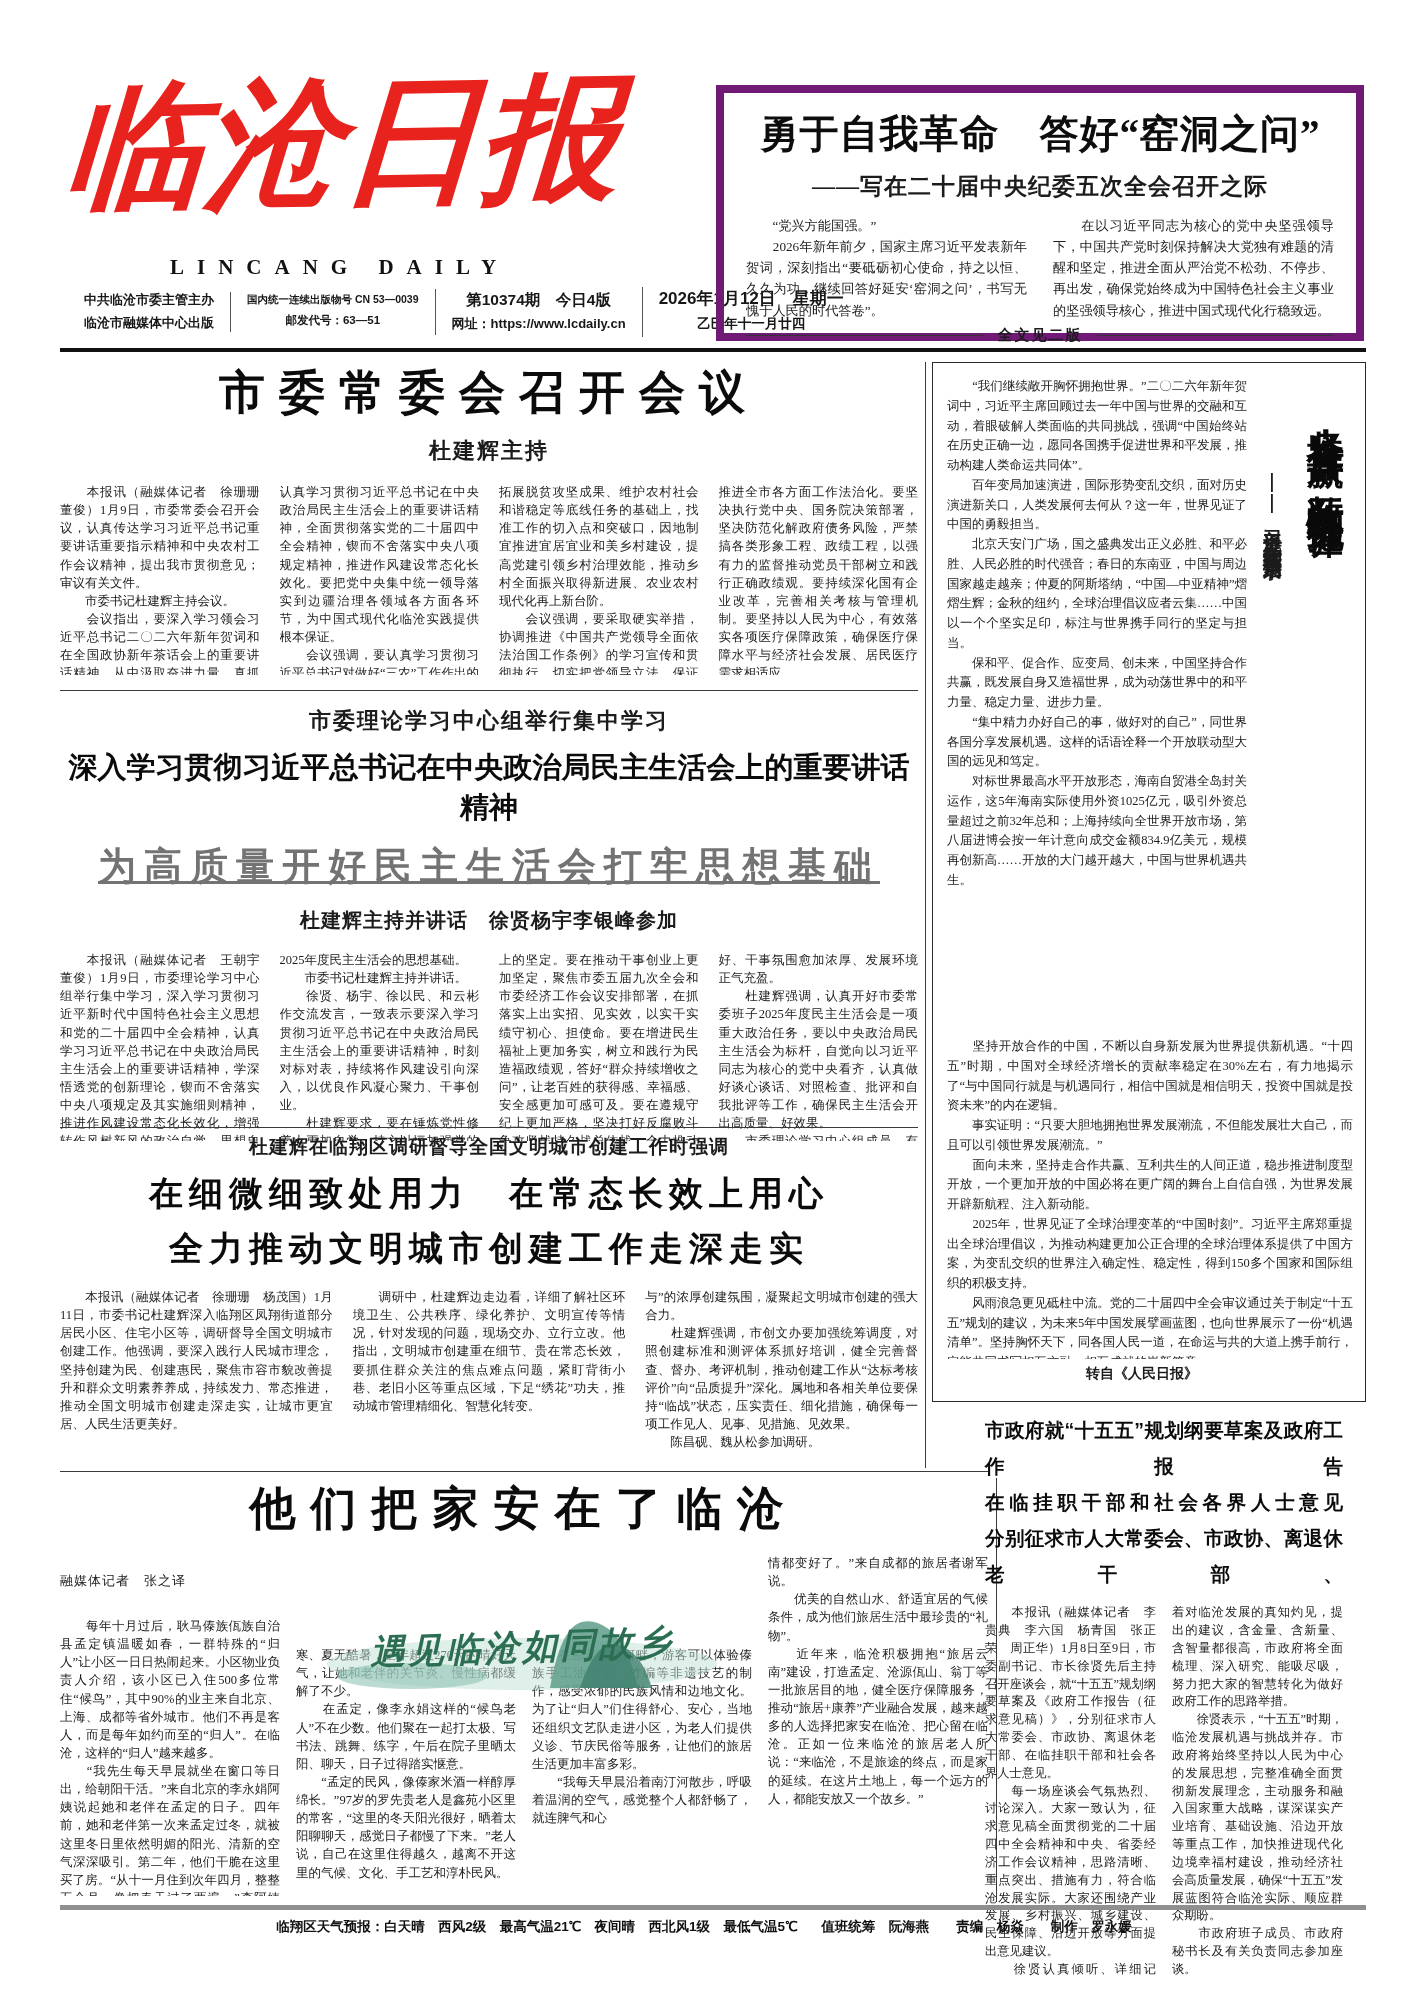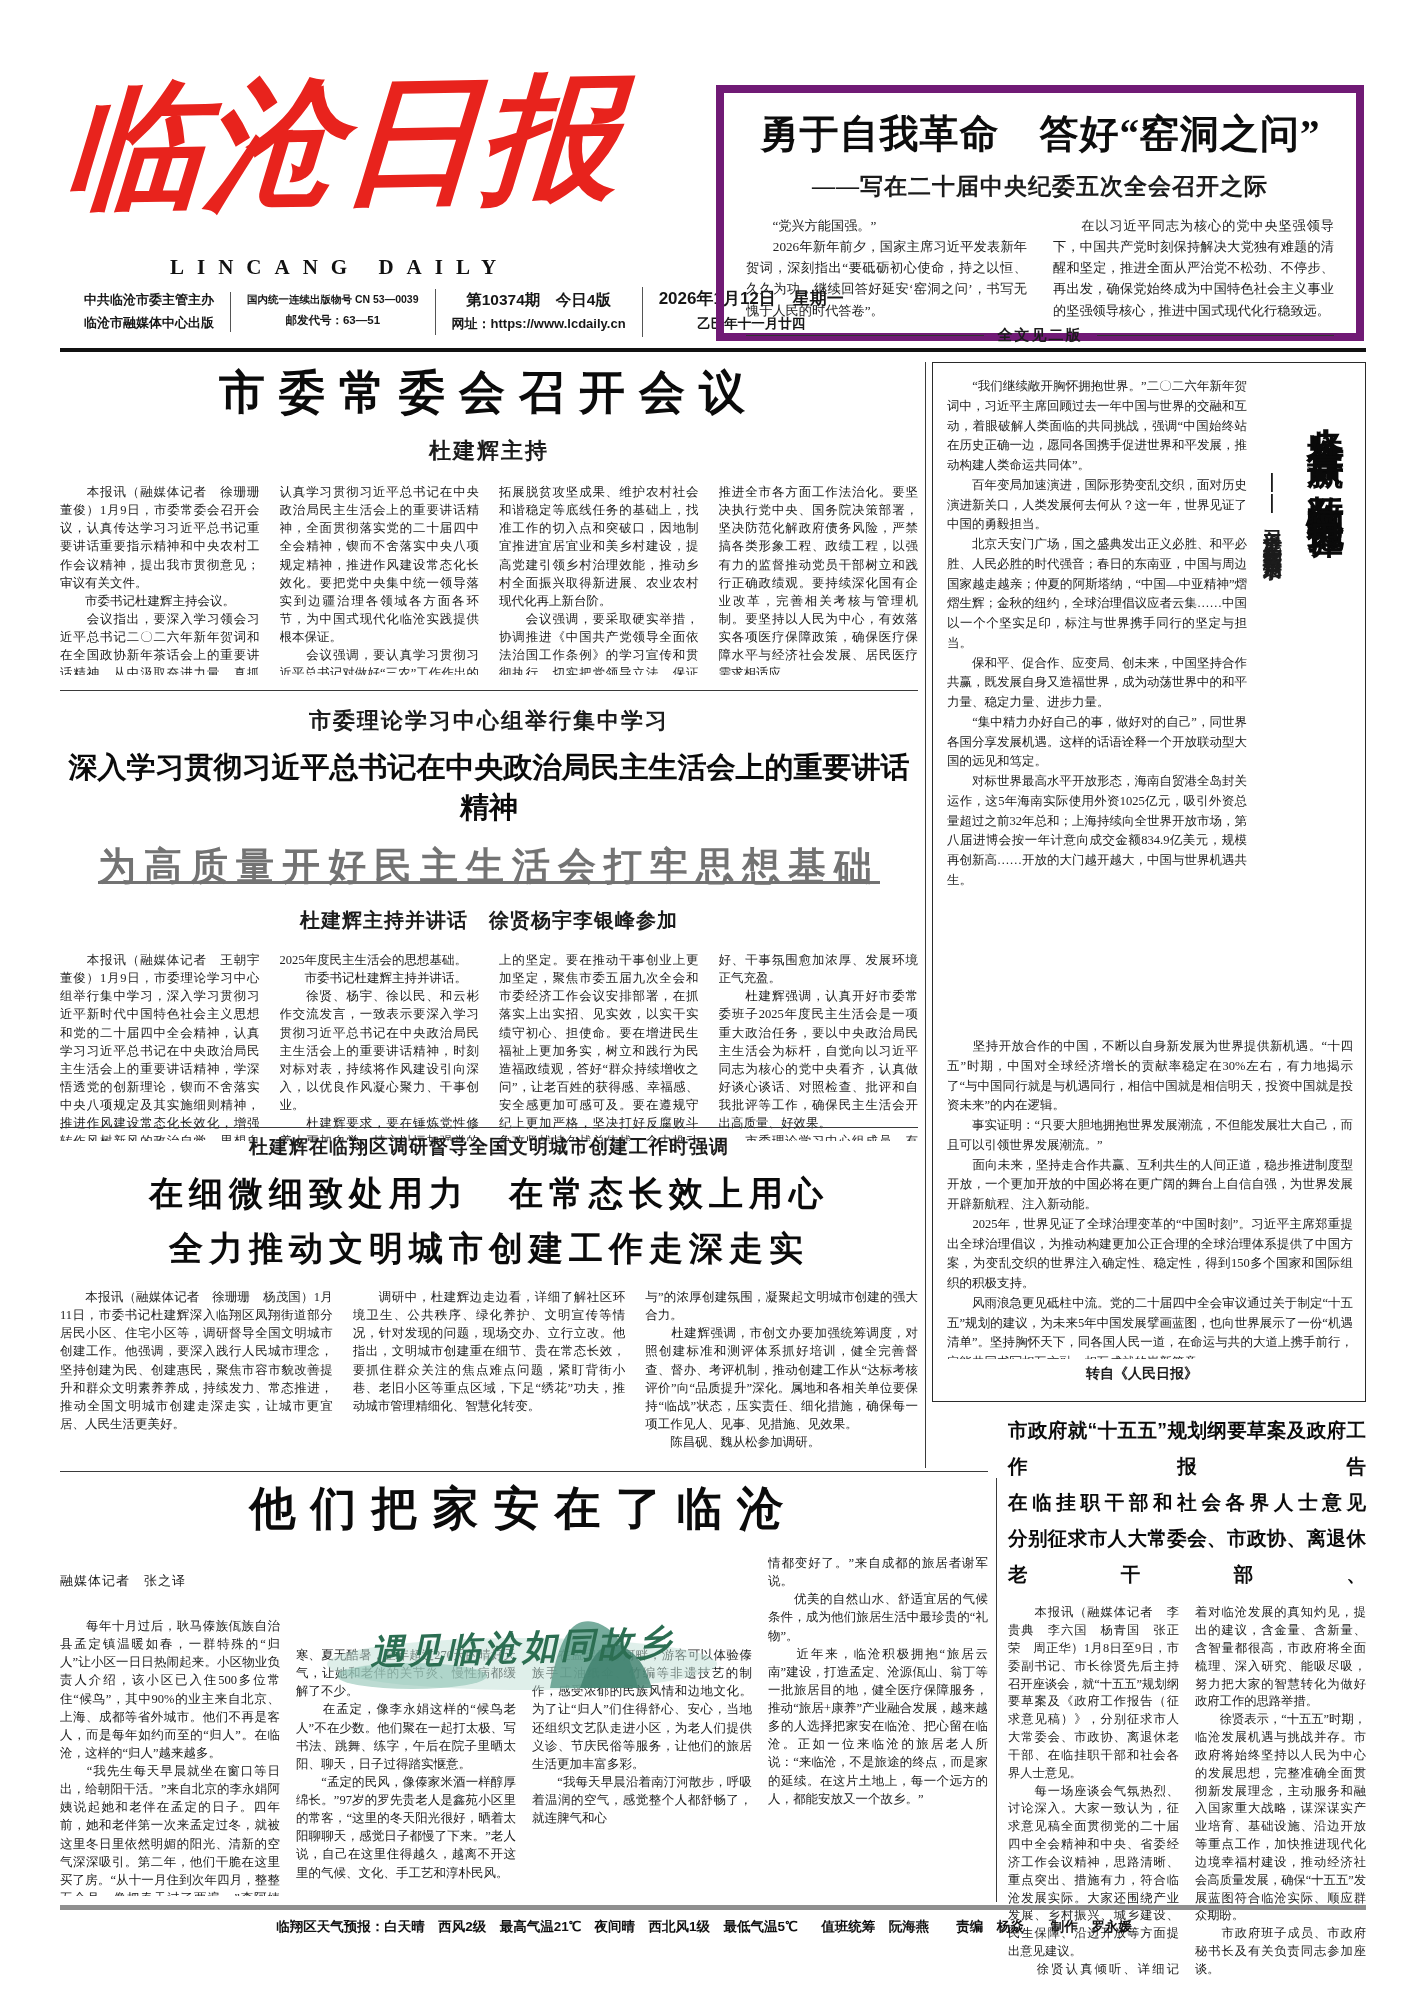--- a/index.html
+++ b/index.html
@@ -97,21 +97,21 @@
   .art4 .byline { font-size:13px; margin-bottom:8px; letter-spacing:1px; }
   .graphic { position:absolute; left:252px; top:48px; width:420px; height:98px; z-index:2; }
   .graphic svg { position:absolute; left:0; top:0; }
   .graphic .gtext {
     position:absolute; left:0; top:22px; width:100%; text-align:center;
     font-family:"DejaVu Serif","Liberation Serif",serif; font-style:italic; font-weight:900;
     font-size:35px; color:#2c6e52; letter-spacing:3px; transform:rotate(-2deg);
   }
 
   
-  .art5 { left:1008px; top:1412px; width:358px; height:523px; }
+  .art5 { left:985px; top:1412px; width:358px; height:523px; }
   .a5line { font-family:"Liberation Sans","DejaVu Sans",sans-serif; font-weight:800; font-size:19.5px;
             line-height:1.85; text-align:justify; text-align-last:justify; color:#0b0b0b; }
   .art5 .cols2 { display:flex; gap:16px; margin-top:12px; }
   .art5 .bodycol { height:372px; font-size:12.3px; }
 
   
   .vdiv { width:1px; background:#3a3a3a; }
 
   
   .bottomrule { left:60px; top:1905px; width:1306px; height:5px; background:#8f8f8f; }

